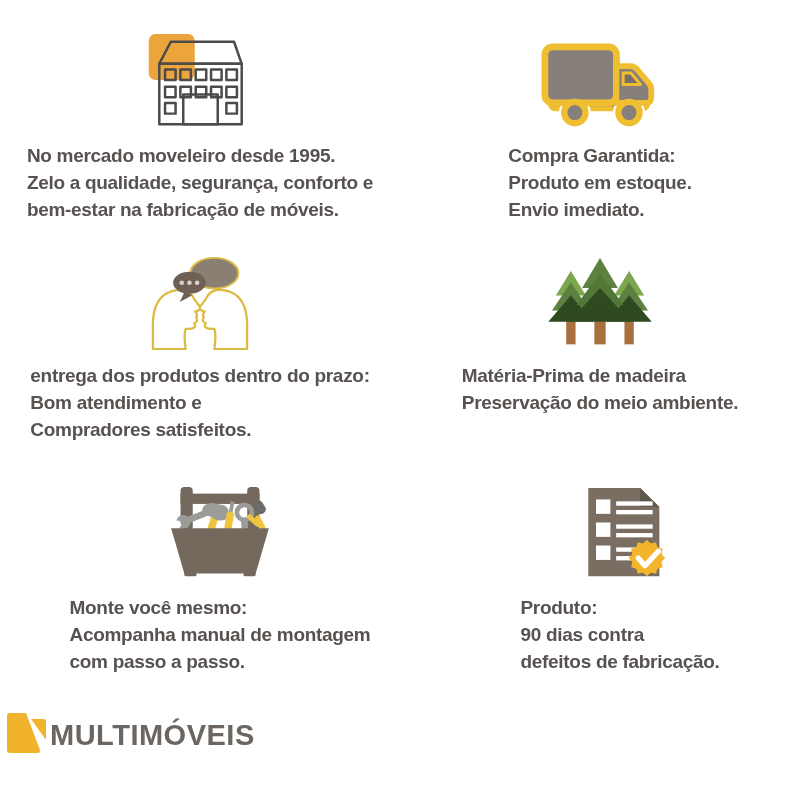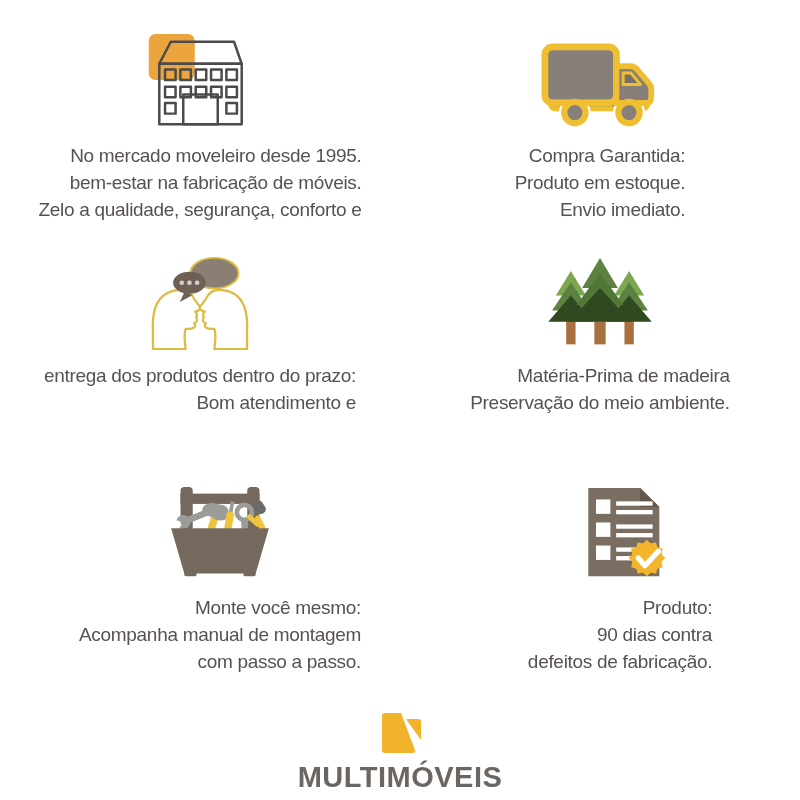--- a/index.html
+++ b/index.html
@@ -2,24 +2,24 @@
 <html style="--accent-orange: #ECA53C; --accent-yellow: #EFBF31; --icon-outline: #4B4B4B; --taupe: #87807A; --taupe-dark: #6E6054; --bubble-taupe: #8B7E72; --gold-outline: #DCBC45; --text-grey: #575250; --brand-text-grey: #6B6661; --logo-yellow: #F2B32C; --tree-green-light: #7CA74E; --tree-green-mid: #5C8140; --tree-green-deep: #527838; --tree-green-dark: #2F4A21; --trunk-brown: #A9713F; --tool-grey: #9B9B98; --tool-yellow: #EFC53F; --toolbox-taupe: #75695E; --doc-taupe: #7A6E62; --doc-fold: #60564C; --badge-yellow: #F2B52B;"><head>
 <meta charset="utf-8">
 <style>
   html,body{margin:0;padding:0;background:#ffffff;}
   body{width:800px;height:800px;font-family:"Liberation Sans",sans-serif;overflow:hidden;}
   .canvas{width:800px;height:800px;background:#fff;position:relative;}
   .grid{display:grid;grid-template-columns:400px 400px;grid-auto-rows:220px;padding-top:28px;}
   .feature{display:flex;flex-direction:column;align-items:center;padding-top:6px;box-sizing:border-box;}
   .feature.row3{padding-top:18px;margin-left:40px;}
   .icon-box{height:96px;display:flex;align-items:flex-end;justify-content:center;margin-bottom:12px;}
-  .caption{margin:0;text-align:right;font-weight:normal;font-size:19px;line-height:27px;
+  .caption{margin:0;text-align:left;font-weight:bold;font-size:19px;line-height:27px;
            letter-spacing:-0.3px;color:var(--text-grey,#575250);}
   .caption .line{display:block;}
-  .footer{display:flex;flex-direction:column;align-items:center;padding-top:22px;}
+  .footer{display:flex;flex-direction:row;align-items:center;padding-top:22px;}
   .brand-name{font-size:29px;font-weight:bold;letter-spacing:0.5px;color:var(--brand-text-grey,#6B6661);margin-top:3px;}
 </style>
 </head>
 <body>
 
 <div class="canvas">
   <div class="grid">
 
     <section class="feature">
       <div class="icon-box">
@@ -39,22 +39,22 @@
               <rect x="71" y="55" width="11" height="11"></rect>
             <rect x="87" y="55" width="11" height="11"></rect>
             <rect x="23" y="72" width="11" height="11"></rect>
               <rect x="87" y="72" width="11" height="11"></rect>
             <rect x="42" y="63" width="36" height="31"></rect>
           </g>
         </svg>
       </div>
       <p class="caption">
         <span class="line">No mercado moveleiro desde 1995.</span>
+        <span class="line">Zelo a qualidade, segurança, conforto e</span>
         <span class="line">bem-estar na fabricação de móveis.</span>
-        <span class="line">Zelo a qualidade, segurança, conforto e</span>
       </p>
     </section>
 
     <section class="feature">
       <div class="icon-box">
         <svg width="122" height="87" viewBox="0 0 126 90" aria-hidden="true">
           <rect x="12" y="50" width="100" height="18" rx="4" fill="var(--taupe)" stroke="var(--accent-yellow)" stroke-width="5"></rect>
           <circle cx="37" cy="72" r="16.5" fill="#ffffff"></circle>
           <circle cx="93" cy="72" r="16.5" fill="#ffffff"></circle>
           <rect x="6" y="4" width="74" height="58" rx="8" fill="var(--taupe)" stroke="var(--accent-yellow)" stroke-width="7"></rect>
@@ -83,20 +83,21 @@
           <polygon points="40,39 35,50 48,43" fill="var(--taupe-dark)"></polygon>
           <ellipse cx="45" cy="30" rx="17" ry="11.5" fill="var(--taupe-dark)"></ellipse>
           <circle cx="37" cy="30" r="2.4" fill="#D8D2CA"></circle>
           <circle cx="45" cy="30" r="2.4" fill="#D8D2CA"></circle>
           <circle cx="53" cy="30" r="2.4" fill="#D8D2CA"></circle>
         </svg>
       </div>
       <p class="caption">
         <span class="line">entrega dos produtos dentro do prazo:</span>
         <span class="line">Bom atendimento e</span>
+        <span class="line">Compradores satisfeitos.</span>
       </p>
     </section>
 
     <section class="feature">
       <div class="icon-box">
         <svg width="116" height="94" viewBox="0 0 122 100" aria-hidden="true">
           <rect x="25" y="62" width="10" height="32" fill="var(--trunk-brown)"></rect>
           <rect x="55" y="60" width="12" height="34" fill="var(--trunk-brown)"></rect>
           <rect x="87" y="62" width="10" height="32" fill="var(--trunk-brown)"></rect>
           <g>

